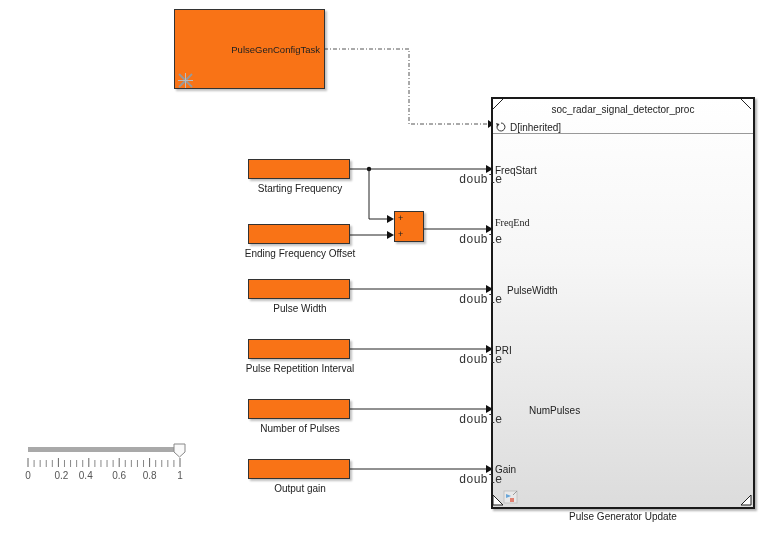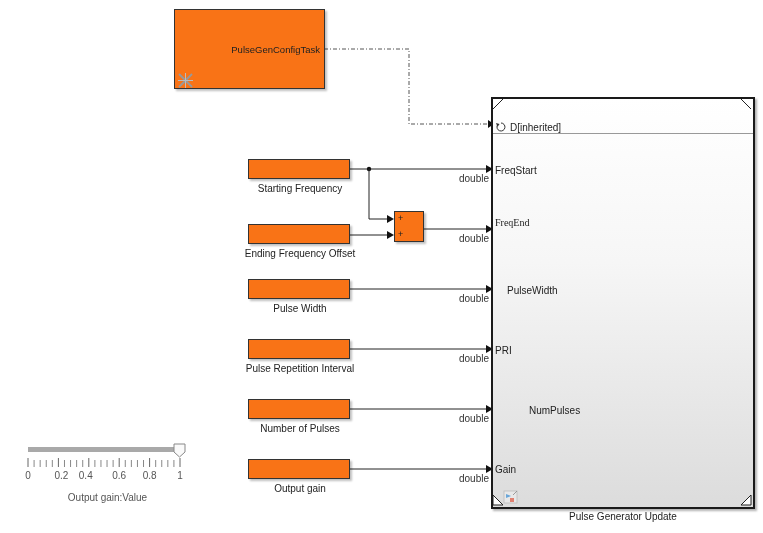--- a/index.html
+++ b/index.html
@@ -2,21 +2,21 @@
 <html><head>
   <meta charset="utf-8">
   <style>
     html, body { margin: 0; padding: 0; background: #ffffff; }
     body { width: 763px; height: 533px; position: relative; overflow: hidden;
            font-family: "Liberation Sans", sans-serif; color: #222; }
     .abs { position: absolute; }
     .block { position: absolute; background: #f97316; border: 1px solid #333;
              box-shadow: 2px 2px 2px rgba(0,0,0,0.25); box-sizing: border-box; }
     .label { position: absolute; font-size: 10px; text-align: center; white-space: nowrap; color: #222; }
-    .sig { position: absolute; font-size: 10px; color: #333; }
+    .sig { position: absolute; font-size: 12px; color: #333; font-family: Liberation Mono, monospace; }
     .port { position: absolute; font-size: 10px; color: #222; }
     svg { position: absolute; left: 0; top: 0; }
   </style>
 </head>
 <body>
 
 <svg width="763" height="533">
 
   <polyline points="324,49 409,49 409,124 488,124" fill="none" stroke="#555" stroke-width="1" stroke-dasharray="4,2,1,2"></polyline>
   <polygon points="488,120 494,124 488,128" fill="#111"></polygon>
@@ -66,20 +66,21 @@
   <svg width="12" height="12" style="left:248px; top:0;">
     <line x1="0" y1="0" x2="10" y2="10" stroke="#222" stroke-width="1"></line>
   </svg>
   <svg width="12" height="12" style="left:0; top:396px;">
     <polygon points="0,0 10,10 0,10" fill="#fff" stroke="#222" stroke-width="1"></polygon>
   </svg>
   <svg width="12" height="12" style="left:248px; top:396px;">
     <polygon points="10,0 10,10 0,10" fill="#fff" stroke="#222" stroke-width="1"></polygon>
   </svg>
 
+  <div class="abs" style="left:0; right:0; top:5px; text-align:center; font-size:10px;">soc_radar_signal_detector_proc</div>
   <div class="abs" style="left:2px; top:22px; font-size:10px; display:flex; align-items:center;">
     <svg width="12" height="12" style="position:relative;">
       <path d="M6,2 A4,4 0 1 1 2.5,4" fill="none" stroke="#333" stroke-width="1"></path>
       <polygon points="1,2 4.5,3 2.5,6" fill="#333"></polygon>
     </svg>
     <span style="margin-left:3px;">D[inherited]</span>
   </div>
   <div class="abs" style="left:0; right:0; top:34px; border-top:1px solid #999;"></div>
 
   <span class="port" style="left:2px; top:66px;">FreqStart</span>
@@ -162,14 +163,13 @@
       <line x1="160" x2="160" y1="1" y2="10" stroke="#666" stroke-width="1"></line>
     </svg>
   <div id="slider-tick-labels" class="abs" style="left:0; top:30px; width:175px; height:12px;">
       <span style="position: absolute; font-size: 10px; color: rgb(85, 85, 85); left: -2px; width: 20px; text-align: center;">0</span>
       <span style="position: absolute; font-size: 10px; color: rgb(85, 85, 85); left: 28.4px; width: 20px; text-align: right;">0.2</span>
       <span style="position: absolute; font-size: 10px; color: rgb(85, 85, 85); left: 58.8px; width: 20px; text-align: left;">0.4</span>
       <span style="position: absolute; font-size: 10px; color: rgb(85, 85, 85); left: 89.2px; width: 20px; text-align: center;">0.6</span>
       <span style="position: absolute; font-size: 10px; color: rgb(85, 85, 85); left: 119.6px; width: 20px; text-align: center;">0.8</span>
       <span style="position: absolute; font-size: 10px; color: rgb(85, 85, 85); left: 150px; width: 20px; text-align: center;">1</span>
     </div>
-  <div class="abs" style="left:0; width:175px; top:52px; text-align:center; font-size:10px; color:#555;">Output gain:Value</div>
 </div>
 
 </body></html>

